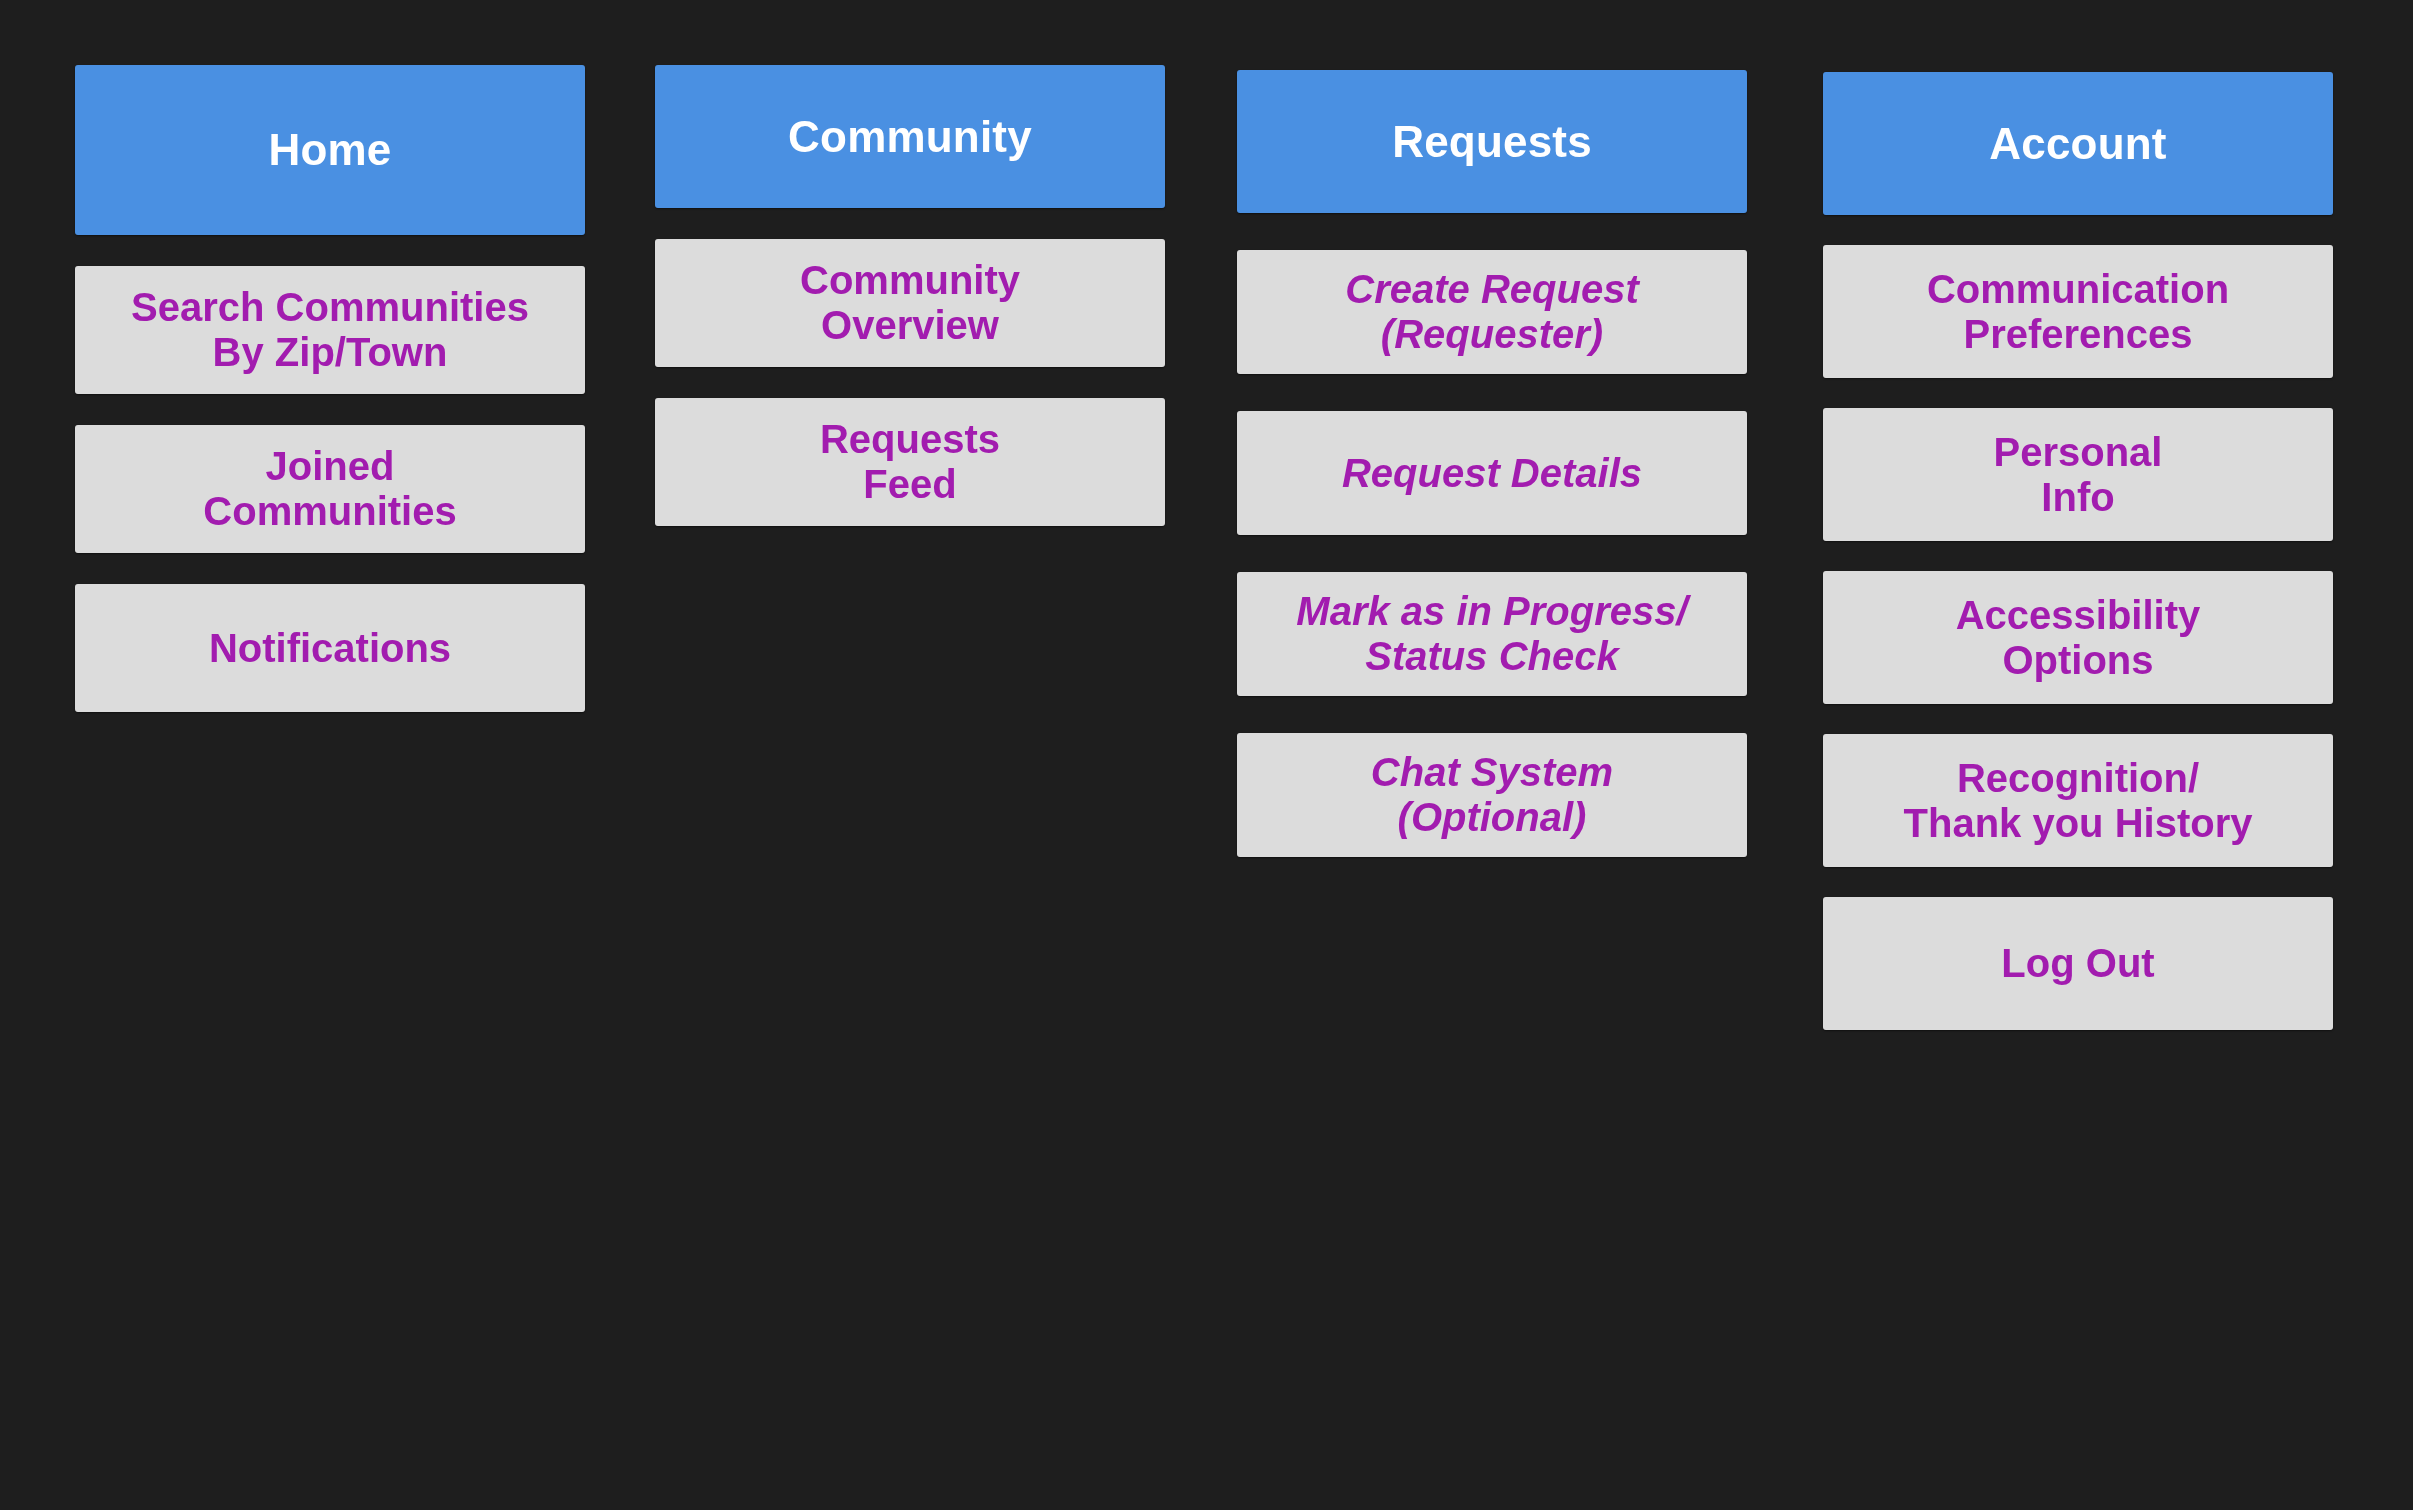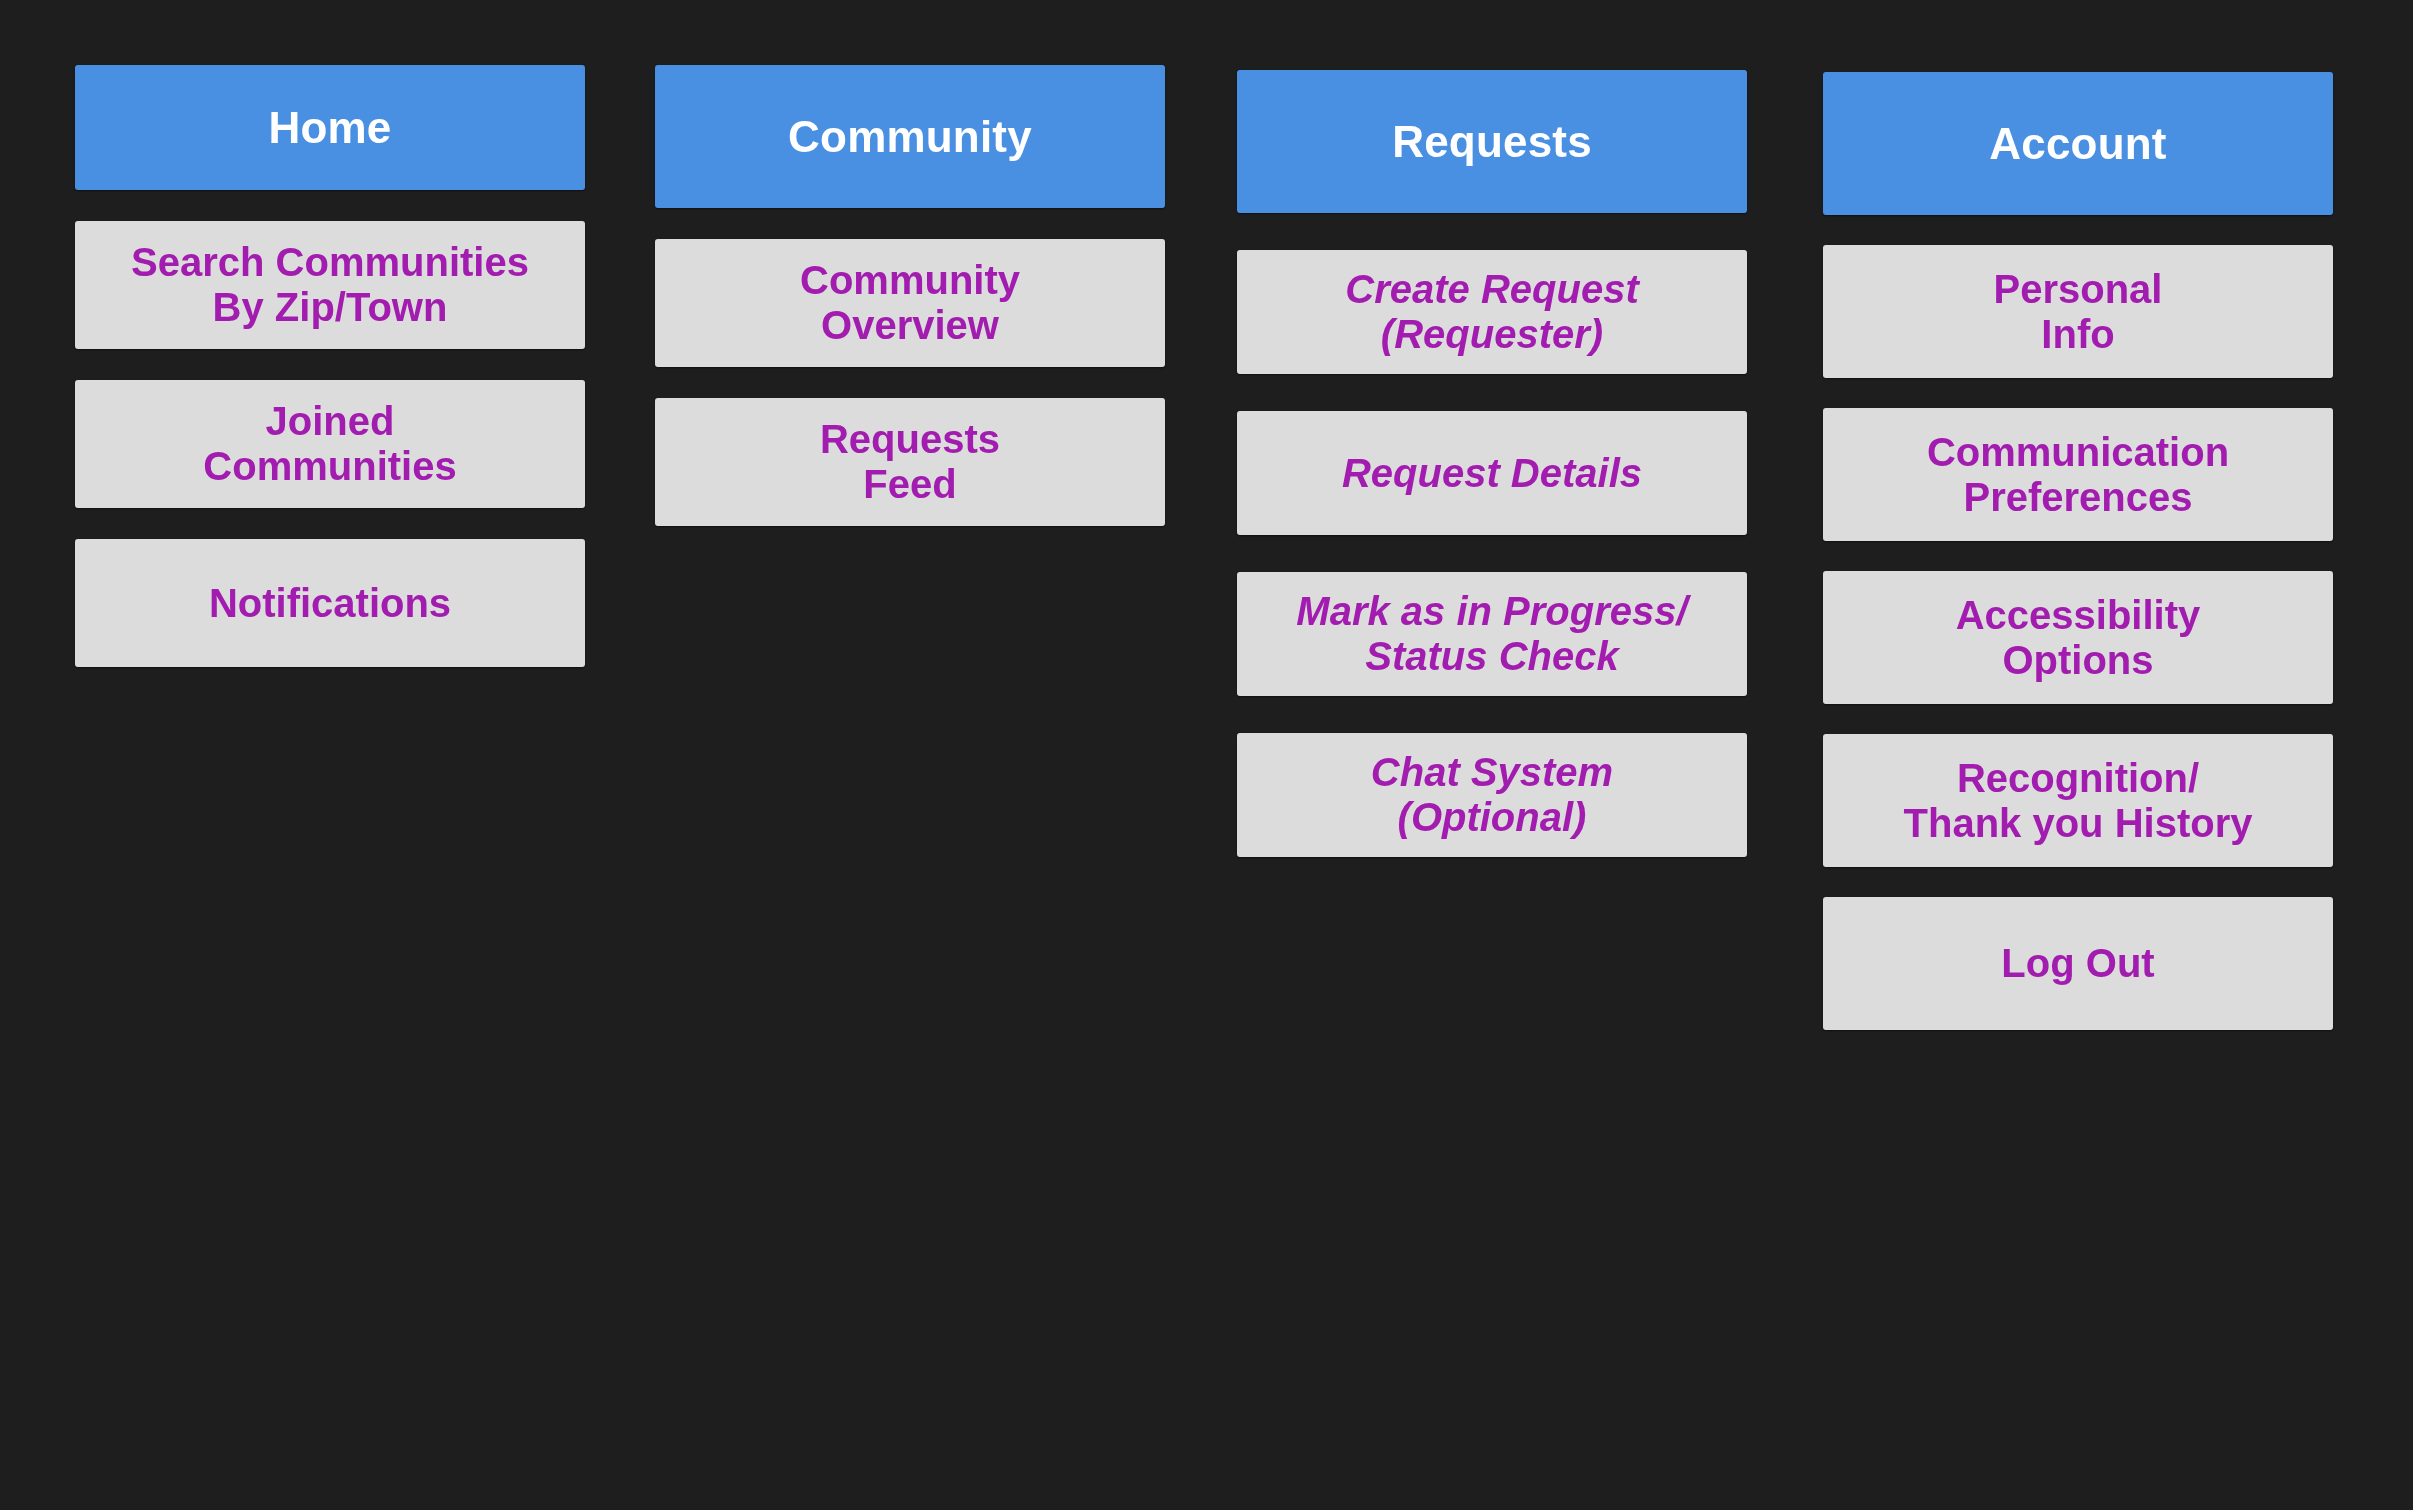--- a/index.html
+++ b/index.html
@@ -52,21 +52,21 @@
     font-weight: bold;
     font-size: 40px;
     line-height: 1.12;
   }
   .node-label {
     display: block;
     white-space: pre-line;
   }
 
   
-  .col-home .node-header      { height: 125px; margin-top: 65px;  }
+  .col-home .node-header      { height: 170px; margin-top: 65px;  }
   .col-home .node-item        { height: 128px; margin-top: 31px;  }
 
   .col-community .node-header { height: 143px; margin-top: 65px;  }
   .col-community .node-item   { height: 128px; margin-top: 31px;  }
 
   .col-requests .node-header  { height: 143px; margin-top: 70px;  }
   .col-requests .node-item    { height: 124px; margin-top: 37px; font-style: italic;  }
 
   .col-account .node-header   { height: 143px; margin-top: 72px;  }
   .col-account .node-item     { height: 133px; margin-top: 30px;  }
@@ -126,26 +126,26 @@
       <span class="node-label">Chat System
 (Optional)</span>
     </div>
   </div>
 
   <div class="column col-account">
     <div class="node node-header">
       <span class="node-label">Account</span>
     </div>
     <div class="node node-item">
+      <span class="node-label">Communication
+Preferences</span>
+    </div>
+    <div class="node node-item">
       <span class="node-label">Personal
 Info</span>
-    </div>
-    <div class="node node-item">
-      <span class="node-label">Communication
-Preferences</span>
     </div>
     <div class="node node-item">
       <span class="node-label">Accessibility
 Options</span>
     </div>
     <div class="node node-item">
       <span class="node-label">Recognition/
 Thank you History</span>
     </div>
     <div class="node node-item">

